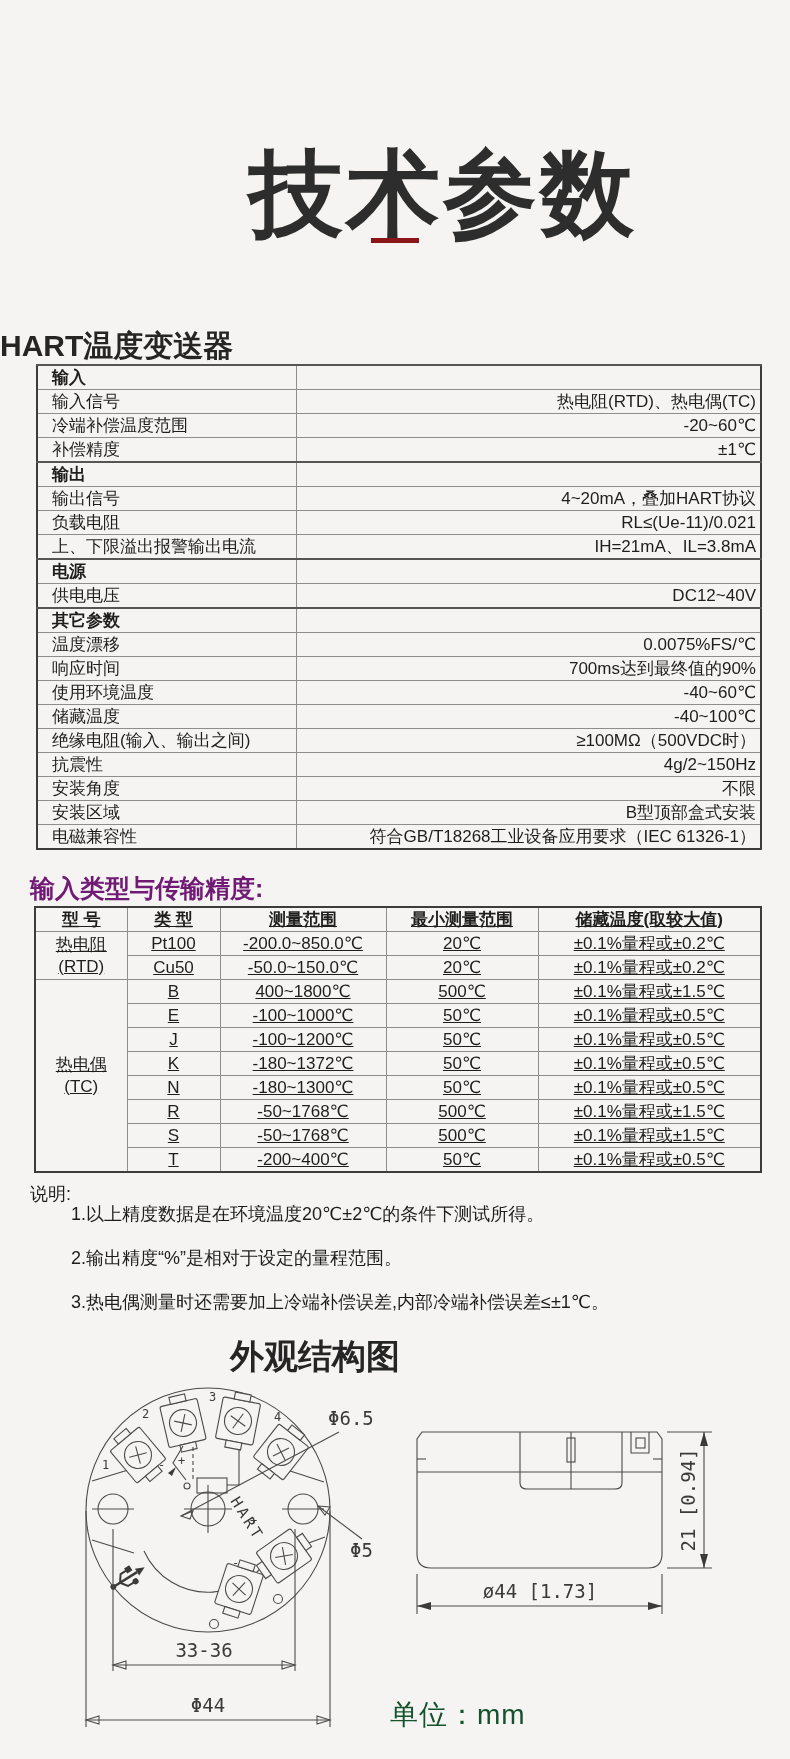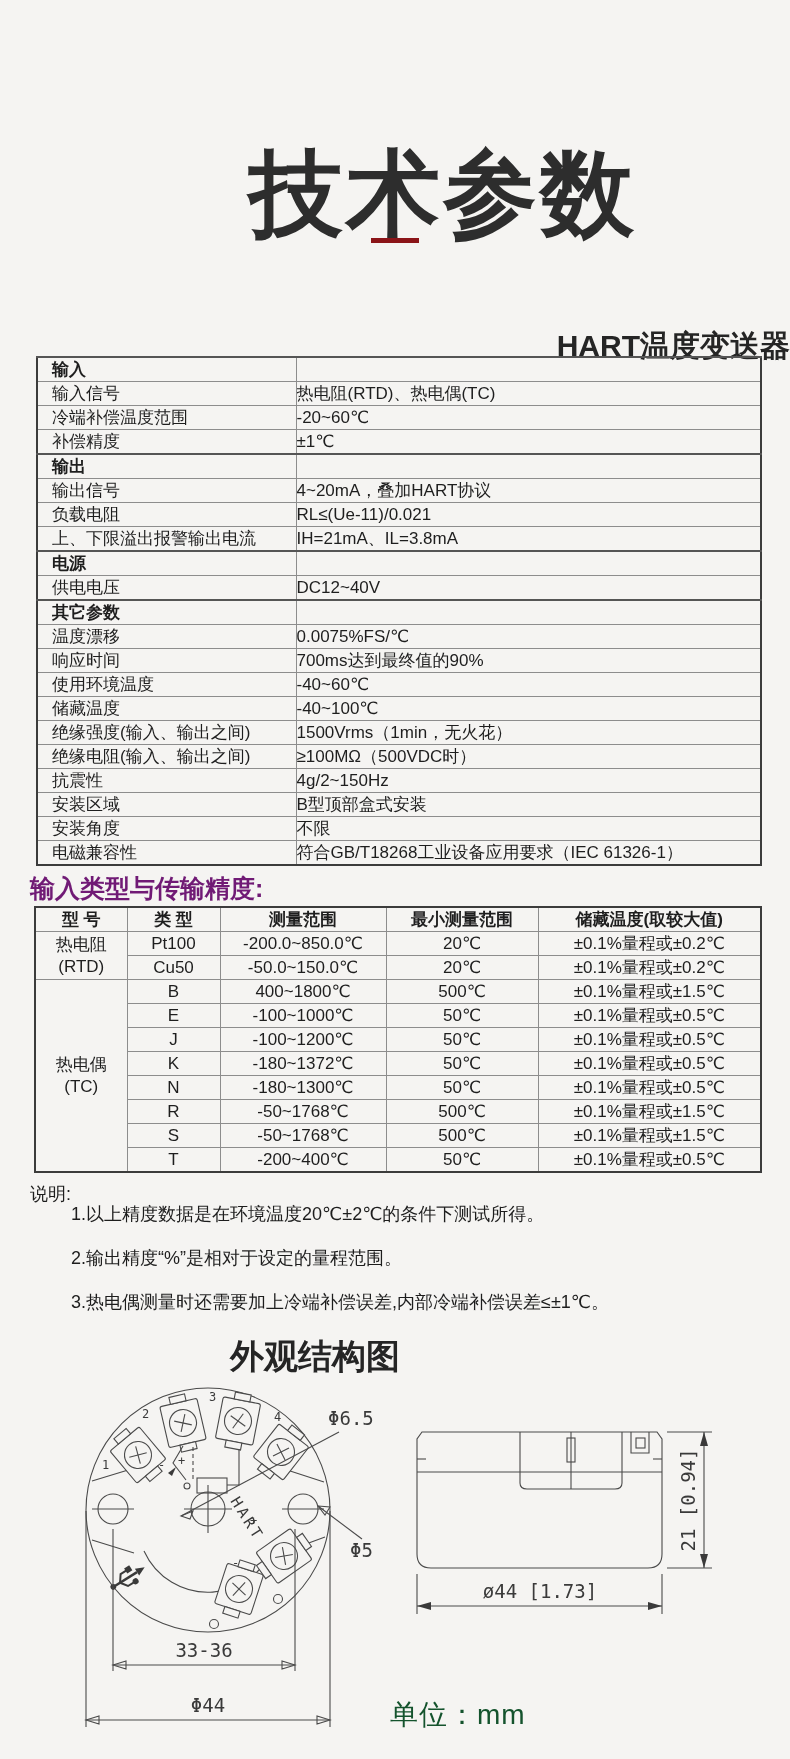--- a/index.html
+++ b/index.html
@@ -2,30 +2,30 @@
 <html><head>
 <meta charset="utf-8">
 <style>
   html,body{margin:0;padding:0;background:#e9e8e6;}
   .page{position:relative;width:790px;height:1759px;margin:0 auto;background:#f5f4f2;
         font-family:"Liberation Sans","DejaVu Sans",sans-serif;color:#1e1e1e;overflow:hidden;}
   .abs{position:absolute;}
   .main-title{top:84px;left:0;width:790px;text-align:center;font-size:94px;font-weight:900;
               letter-spacing:3px;color:#2d2d2d;line-height:1;margin-left:48px;}
   .red-dash{top:238px;left:371px;width:48px;height:5px;background:#8b1418;}
-  .product-title{top:301px;left:0;width:790px;text-align:right;font-size:30px;font-weight:800;color:#252525;}
+  .product-title{top:301px;left:0;width:790px;text-align:left;font-size:30px;font-weight:800;color:#252525;}
   table{border-collapse:collapse;table-layout:fixed;background:transparent;}
-  .spec-table{left:36px;top:356px;width:724px;font-size:17px;}
+  .spec-table{left:36px;top:364px;width:724px;font-size:17px;}
   .spec-table td{border:1px solid #8d8d8d;height:23px;line-height:23px;padding:0 4px 0 14px;
                  white-space:nowrap;overflow:hidden;}
   .spec-table{border:2px solid #3c3c3c;}
   .spec-table tr.section-row td{font-weight:800;border-top:2px solid #555;}
-  .spec-table td.value-cell{padding-left:0;}
+  .spec-table td.value-cell{padding-left:0;text-align:right;}
   .accuracy-caption{left:30px;top:872px;font-size:25px;font-weight:700;color:#701a75;}
-  .accuracy-table{left:34px;top:906px;width:726px;font-size:17px;border:2px solid #3c3c3c;}
+  .accuracy-table{left:34px;top:906px;width:726px;font-size:17px;border:2px solid #3c3c3c;text-decoration:underline;}
   .accuracy-table th,.accuracy-table td{border:1px solid #8d8d8d;height:23px;line-height:21px;
        text-align:center;padding:0 2px;font-weight:normal;white-space:nowrap;overflow:hidden;}
   .accuracy-table th{font-weight:800;}
   .accuracy-table td.group-cell{line-height:22px;}
   .notes{left:30px;top:1182px;font-size:18px;line-height:24px;display:flex;color:#1d1d1d;}
   .notes .note-line{white-space:nowrap;margin-top:20px;}
   .structure-title{top:1306px;left:0;width:630px;text-align:center;font-size:34px;font-weight:800;color:#252525;}
   .topview{left:40px;top:1385px;width:360px;height:360px;}
   .sideview{left:400px;top:1408px;width:390px;height:230px;}
   .unit-label{left:390px;top:1696px;font-size:28px;color:#14532d;letter-spacing:1px;}
@@ -107,38 +107,34 @@
         </tr>
         <tr>
           <td class="label-cell">使用环境温度</td>
           <td class="value-cell">-40~60℃</td>
         </tr>
         <tr>
           <td class="label-cell">储藏温度</td>
           <td class="value-cell">-40~100℃</td>
         </tr>
         <tr>
-          <td class="label-cell">绝缘强度(输入、输出之间)</td>
-          <td class="value-cell">1500Vrms（1min，无火花）</td>
-        </tr>
-        <tr>
           <td class="label-cell">绝缘电阻(输入、输出之间)</td>
           <td class="value-cell">≥100MΩ（500VDC时）</td>
         </tr>
         <tr>
           <td class="label-cell">抗震性</td>
           <td class="value-cell">4g/2~150Hz</td>
         </tr>
         <tr>
+          <td class="label-cell">安装角度</td>
+          <td class="value-cell">不限</td>
+        </tr>
+        <tr>
           <td class="label-cell">安装区域</td>
           <td class="value-cell">B型顶部盒式安装</td>
-        </tr>
-        <tr>
-          <td class="label-cell">安装角度</td>
-          <td class="value-cell">不限</td>
         </tr>
         <tr>
           <td class="label-cell">电磁兼容性</td>
           <td class="value-cell">符合GB/T18268工业设备应用要求（IEC 61326-1）</td>
         </tr>
       </tbody>
   </table>
 
   <div class="abs accuracy-caption">输入类型与传输精度:</div>
 

